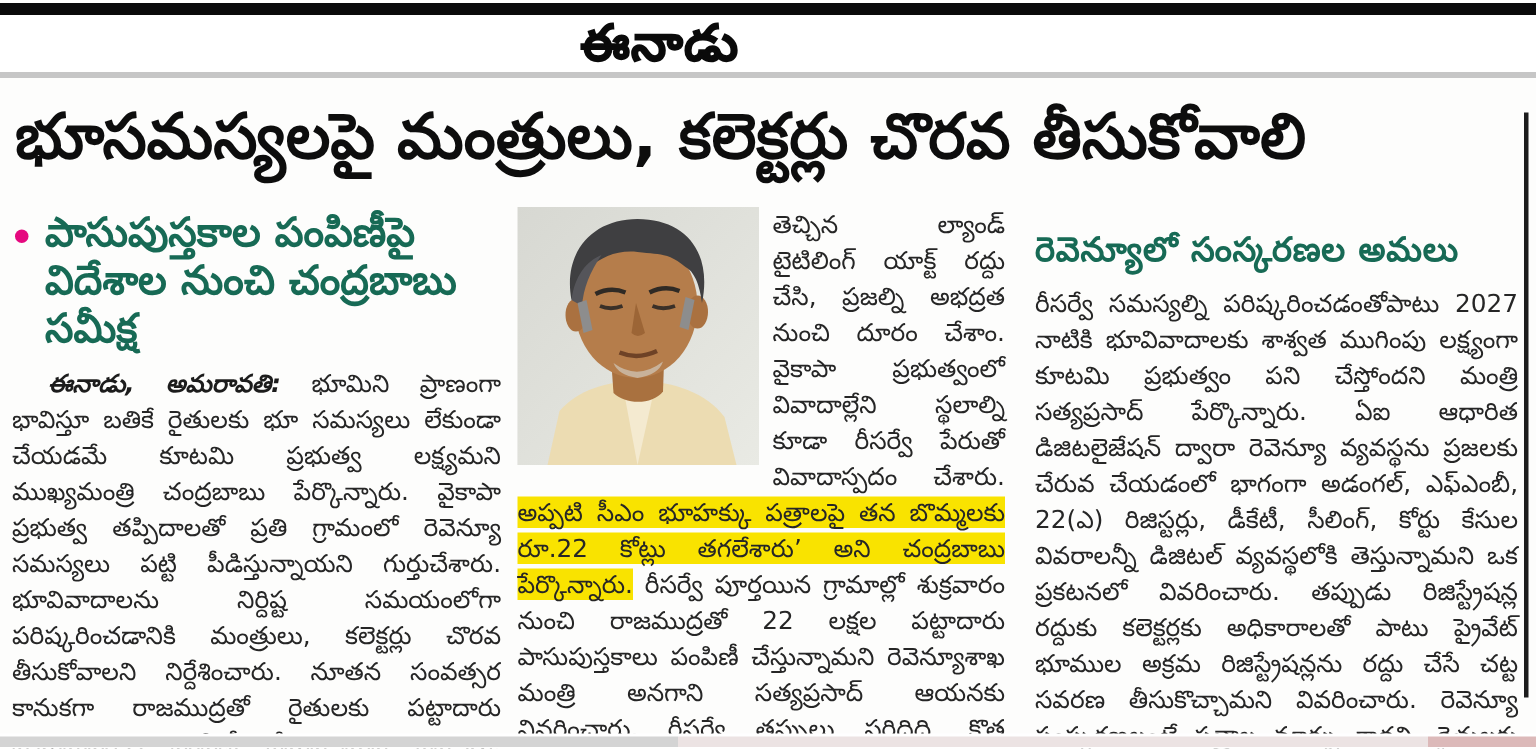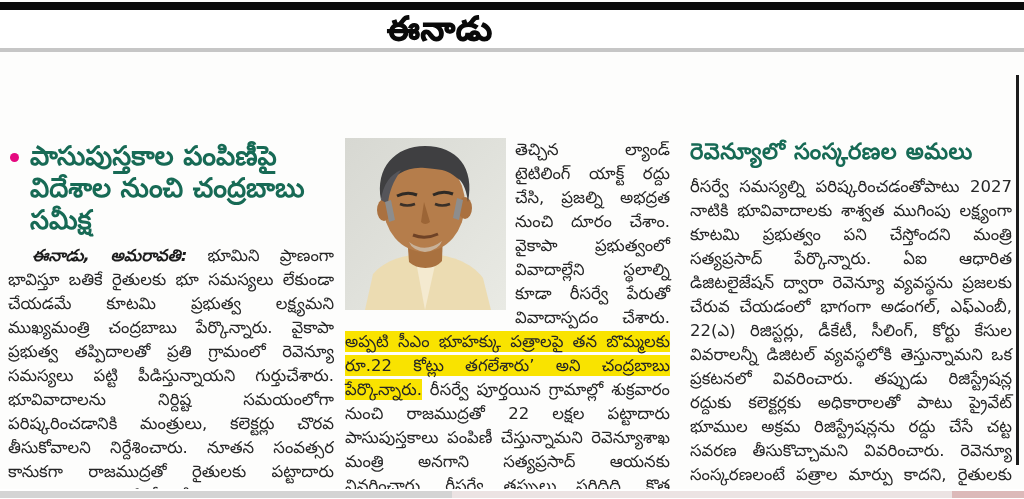--- a/index.html
+++ b/index.html
@@ -55,38 +55,39 @@
   
   .photo-frame{
     float:left;width:161px;height:172px;margin:2px 9px 4px 0;
     background:#dfe0da;overflow:hidden;
   }
   .hl{background:var(--highlight-yellow);box-decoration-break:clone;-webkit-box-decoration-break:clone;padding:1px 0;}
   .col-middle .body-text{margin-top:2px;}
   
   .right-header{
     font-size:22.5px;font-weight:700;color:var(--accent-teal);line-height:30px;
-    margin-top:0;margin-bottom:9px;letter-spacing:0.5px;
+    margin-top:16px;margin-bottom:9px;letter-spacing:0.5px;
   }
   
   .bottom-band{position:absolute;left:0;top:489px;width:1024px;height:10px;background:#ffffff;}
   .bottom-band .seg1{position:absolute;left:0;top:2px;width:452px;height:7px;background:#d4d4d4;}
   .bottom-band .seg2{position:absolute;left:452px;top:2px;width:500px;height:7px;background:#ece3e3;}
   .bottom-band .seg3{position:absolute;left:952px;top:2px;width:72px;height:7px;background:#dcb9b9;}
 </style>
 </head>
 <body>
 
 <div class="page">
 
   <div class="top-rule"></div>
   <div class="masthead-band"></div>
   <div class="masthead-logo">ఈనాడు</div>
   <div class="gray-rule"></div>
 
+  <div class="headline">భూసమస్యలపై మంత్రులు, కలెక్టర్లు చొరవ తీసుకోవాలి</div>
 
   <div class="right-rule"></div>
 
   <div class="col col-left">
     <div class="subtitle">
       <span class="bullet"></span>
       <span>పాసుపుస్తకాల పంపిణీపై విదేశాల నుంచి చంద్రబాబు సమీక్ష</span>
     </div>
     <p class="body-text"><span class="dateline">ఈనాడు, అమరావతి:</span>
       <span>భూమిని ప్రాణంగా భావిస్తూ బతికే రైతులకు భూ సమస్యలు లేకుండా చేయడమే కూటమి ప్రభుత్వ లక్ష్యమని ముఖ్యమంత్రి చంద్రబాబు పేర్కొన్నారు. వైకాపా ప్రభుత్వ తప్పిదాలతో ప్రతి గ్రామంలో రెవెన్యూ సమస్యలు పట్టి పీడిస్తున్నాయని గుర్తుచేశారు. భూవివాదాలను నిర్దిష్ట సమయంలోగా పరిష్కరించడానికి మంత్రులు, కలెక్టర్లు చొరవ తీసుకోవాలని నిర్దేశించారు. నూతన సంవత్సర కానుకగా రాజముద్రతో రైతులకు పట్టాదారు పాసుపుస్తకాల పంపిణీ చేస్తున్నామని చెప్పారు. విదేశీ పర్యటనలో ఉన్న చంద్రబాబు శుక్రవారం అక్కడి నుంచే పట్టాదారు పాసుపుస్తకాల పంపిణీపై మంత్రులతో టెలీకాన్ఫరెన్స్ ద్వారా సమీక్షించారు. ‘గత ప్రభుత్వం</span></p>

